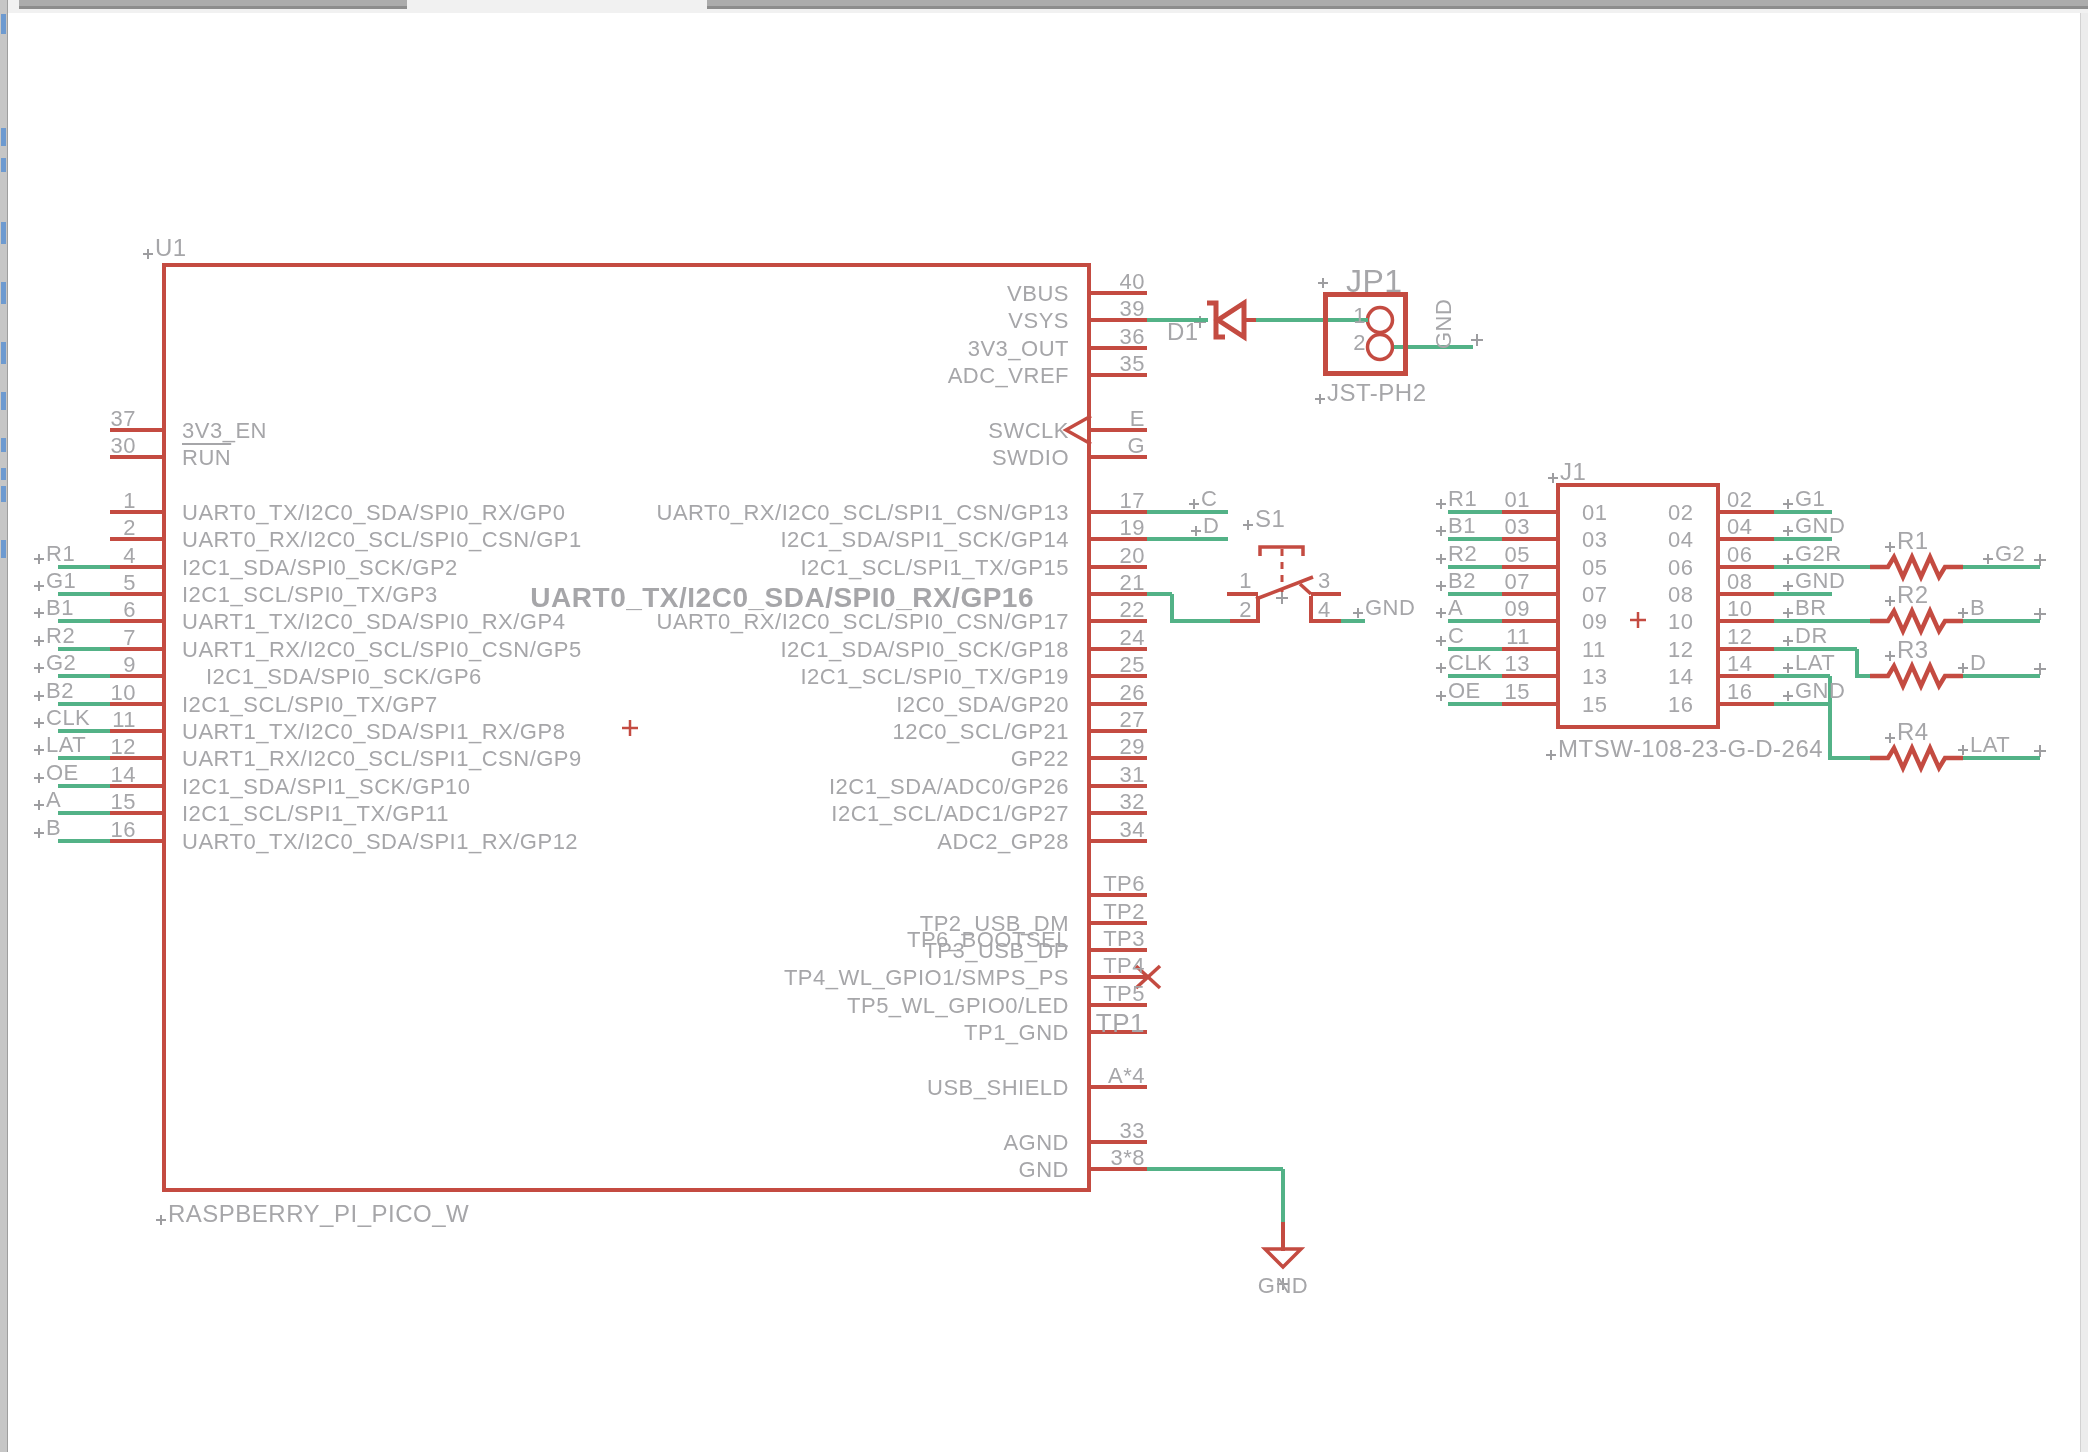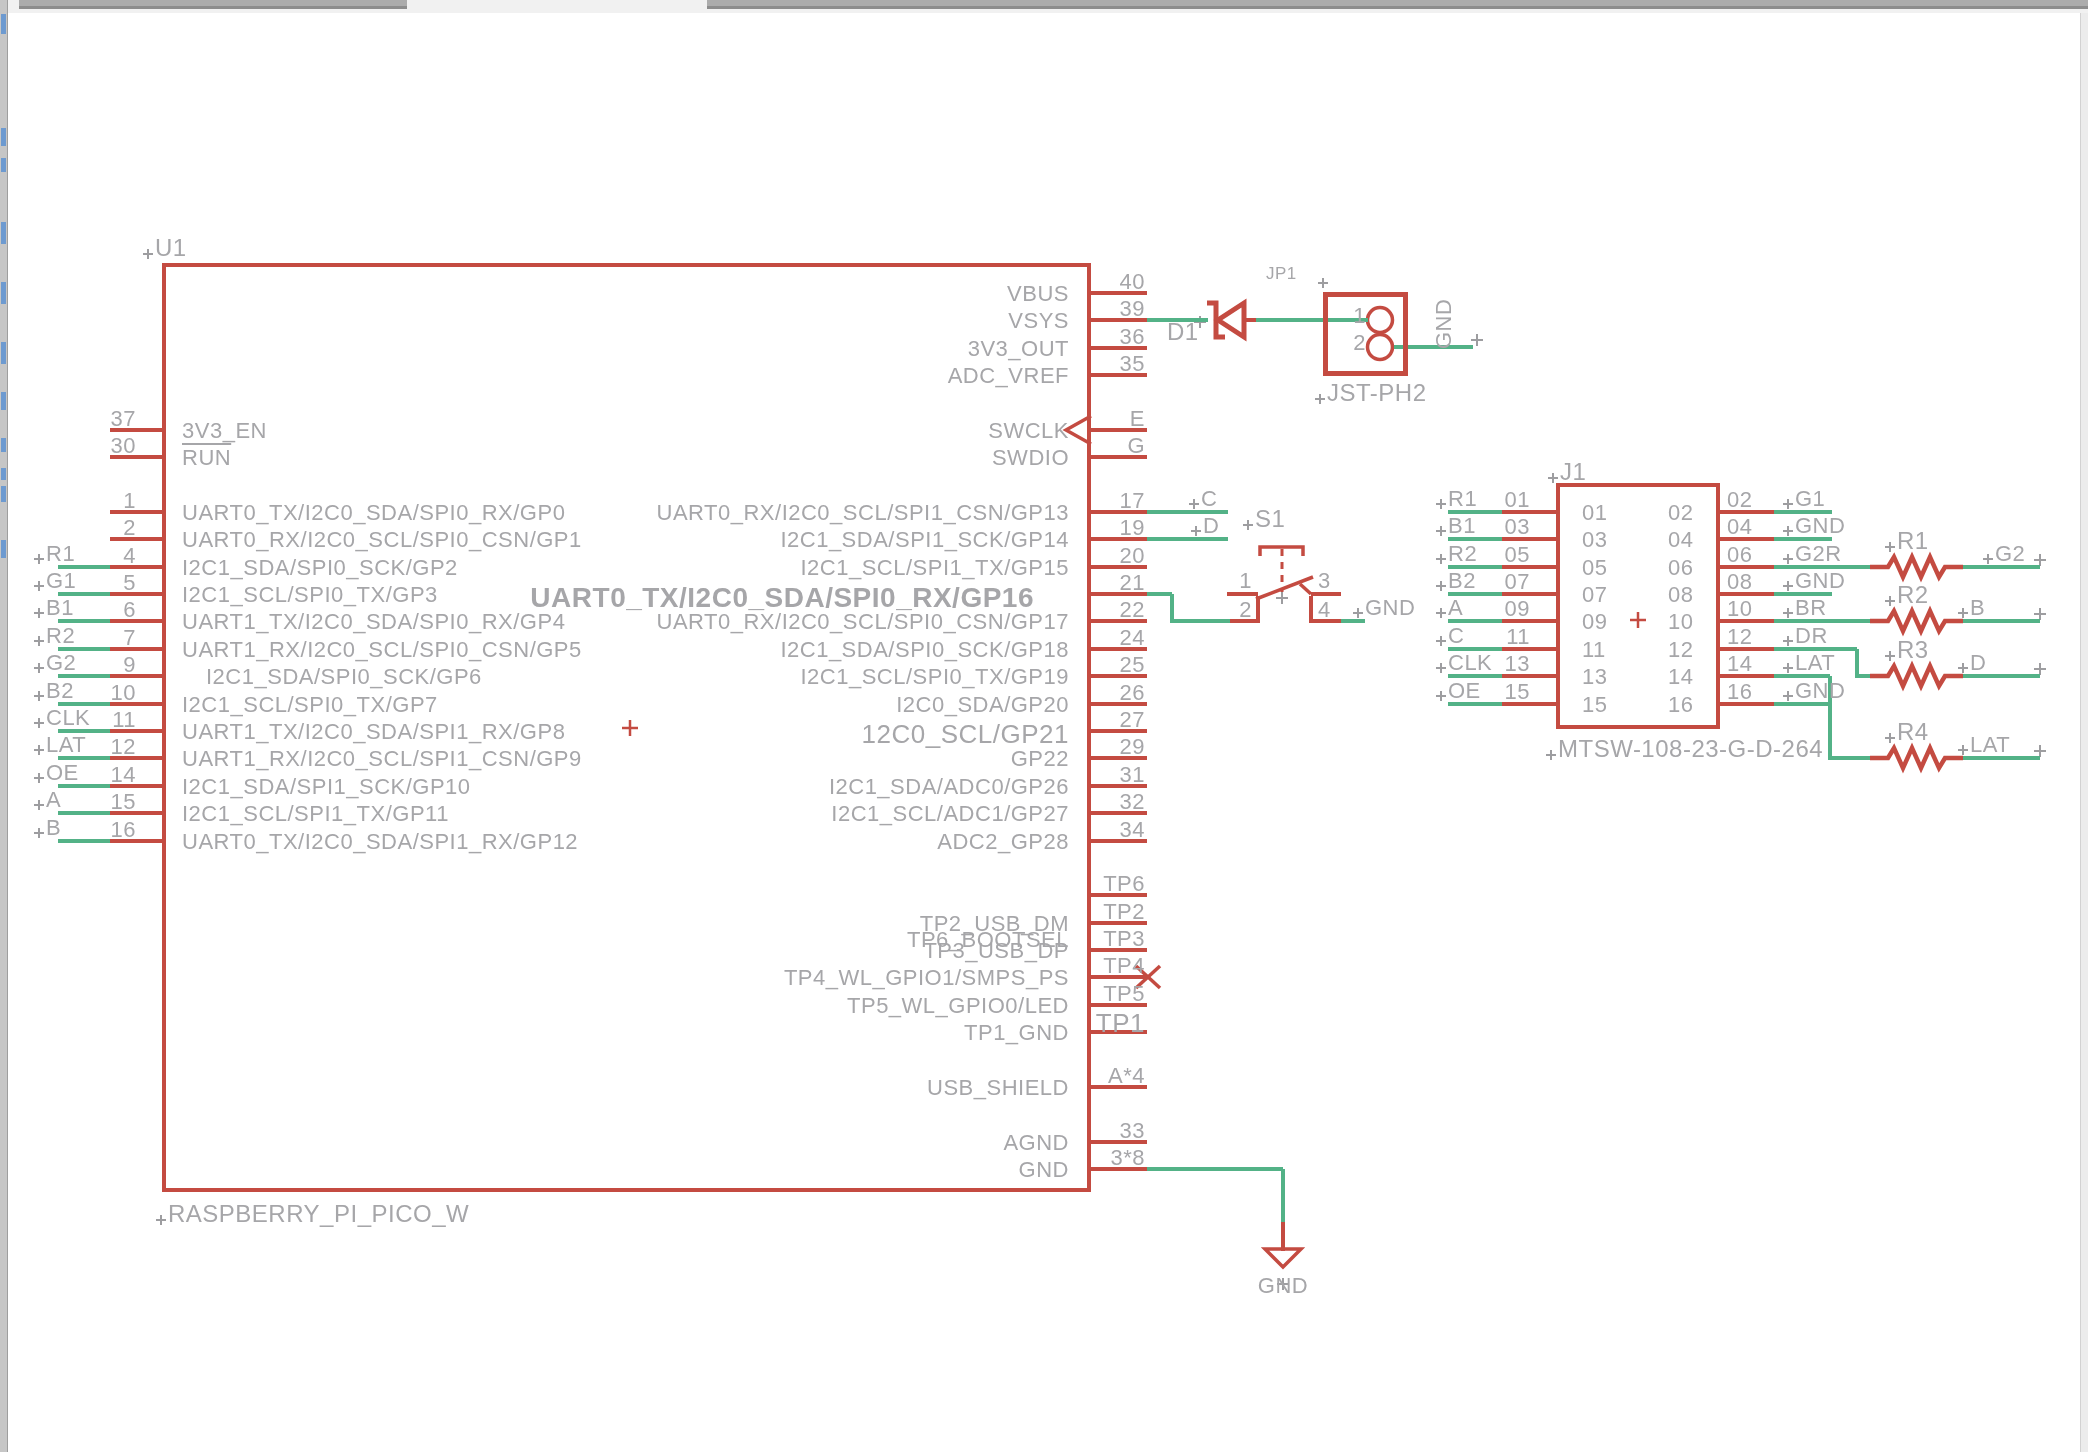--- a/index.html
+++ b/index.html
@@ -308,21 +308,21 @@
       <div class="lbl" style="font-size: 22px; top: 627px; right: 943px;">24</div>
       <div class="lbl" style="font-size: 22px; top: 639px; right: 1019px;">I2C1_SDA/SPI0_SCK/GP18</div>
       <div class="wireseg" style="background: rgb(196, 75, 65); left: 1091px; top: 674px; width: 56px; height: 4px;"></div>
       <div class="lbl" style="font-size: 22px; top: 654px; right: 943px;">25</div>
       <div class="lbl" style="font-size: 22px; top: 666px; right: 1019px;">I2C1_SCL/SPI0_TX/GP19</div>
       <div class="wireseg" style="background: rgb(196, 75, 65); left: 1091px; top: 702px; width: 56px; height: 4px;"></div>
       <div class="lbl" style="font-size: 22px; top: 682px; right: 943px;">26</div>
       <div class="lbl" style="font-size: 22px; top: 694px; right: 1019px;">I2C0_SDA/GP20</div>
       <div class="wireseg" style="background: rgb(196, 75, 65); left: 1091px; top: 729px; width: 56px; height: 4px;"></div>
       <div class="lbl" style="font-size: 22px; top: 709px; right: 943px;">27</div>
-      <div class="lbl" style="font-size: 26px; top: 721px; right: 1019px; margin-left: 16px;">12C0_SCL/GP21</div>
+      <div class="lbl" style="font-size: 22px; top: 721px; right: 1019px; margin-left: 16px;">12C0_SCL/GP21</div>
       <div class="wireseg" style="background: rgb(196, 75, 65); left: 1091px; top: 756px; width: 56px; height: 4px;"></div>
       <div class="lbl" style="font-size: 22px; top: 736px; right: 943px;">29</div>
       <div class="lbl" style="font-size: 22px; top: 748px; right: 1019px;">GP22</div>
       <div class="wireseg" style="background: rgb(196, 75, 65); left: 1091px; top: 784px; width: 56px; height: 4px;"></div>
       <div class="lbl" style="font-size: 22px; top: 764px; right: 943px;">31</div>
       <div class="lbl" style="font-size: 22px; top: 776px; right: 1019px;">I2C1_SDA/ADC0/GP26</div>
       <div class="wireseg" style="background: rgb(196, 75, 65); left: 1091px; top: 811px; width: 56px; height: 4px;"></div>
       <div class="lbl" style="font-size: 22px; top: 791px; right: 943px;">32</div>
       <div class="lbl" style="font-size: 22px; top: 803px; right: 1019px;">I2C1_SCL/ADC1/GP27</div>
       <div class="wireseg" style="background: rgb(196, 75, 65); left: 1091px; top: 839px; width: 56px; height: 4px;"></div>
@@ -352,21 +352,21 @@
       <div class="wireseg" style="background: rgb(196, 75, 65); left: 1091px; top: 1140px; width: 56px; height: 4px;"></div>
       <div class="lbl" style="font-size: 22px; top: 1120px; right: 943px;">33</div>
       <div class="lbl" style="font-size: 22px; top: 1132px; right: 1019px;">AGND</div>
       <div class="wireseg" style="background: rgb(196, 75, 65); left: 1091px; top: 1167px; width: 56px; height: 4px;"></div>
       <div class="lbl" style="font-size: 22px; top: 1147px; right: 943px;">3*8</div>
       <div class="lbl" style="font-size: 22px; top: 1159px; right: 1019px;">GND</div>
       <div class="lbl" style="font-size: 24px; top: 320px; left: 1167px;">D1</div>
       <div class="partbox" style="left: 1323px; top: 292px; width: 85px; height: 84px; border: 5px solid rgb(196, 75, 65);"></div>
       <div class="lbl" style="font-size: 22px; top: 305px; right: 722px;">1</div>
       <div class="lbl" style="font-size: 22px; top: 332px; right: 722px;">2</div>
-      <div class="lbl" style="font-size: 17px; top: 265px; left: 1266px;">JP1</div>
+      <div class="lbl" style="font-size: 32px; top: 265px; left: 1346px;">JP1</div>
       <div class="lbl" style="font-size: 24px; top: 381px; left: 1327px;">JST-PH2</div>
       <div class="lbl" style="font-size: 22px; top: 327px; left: 1455px; transform-origin: left bottom; transform: rotate(-90deg);">GND</div>
       <div class="wireseg" style="background: rgb(196, 75, 65); left: 1227px; top: 592px; width: 31px; height: 4px;"></div>
       <div class="wireseg" style="background: rgb(196, 75, 65); left: 1311px; top: 592px; width: 30px; height: 4px;"></div>
       <div class="wireseg" style="background: rgb(196, 75, 65); left: 1230px; top: 619px; width: 28px; height: 4px;"></div>
       <div class="wireseg" style="background: rgb(196, 75, 65); left: 1256px; top: 596px; width: 4px; height: 27px;"></div>
       <div class="wireseg" style="background: rgb(196, 75, 65); left: 1311px; top: 619px; width: 30px; height: 4px;"></div>
       <div class="wireseg" style="background: rgb(196, 75, 65); left: 1309px; top: 596px; width: 4px; height: 27px;"></div>
       <div class="lbl" style="font-size: 22px; top: 570px; right: 836px;">1</div>
       <div class="lbl" style="font-size: 22px; top: 599px; right: 836px;">2</div>

